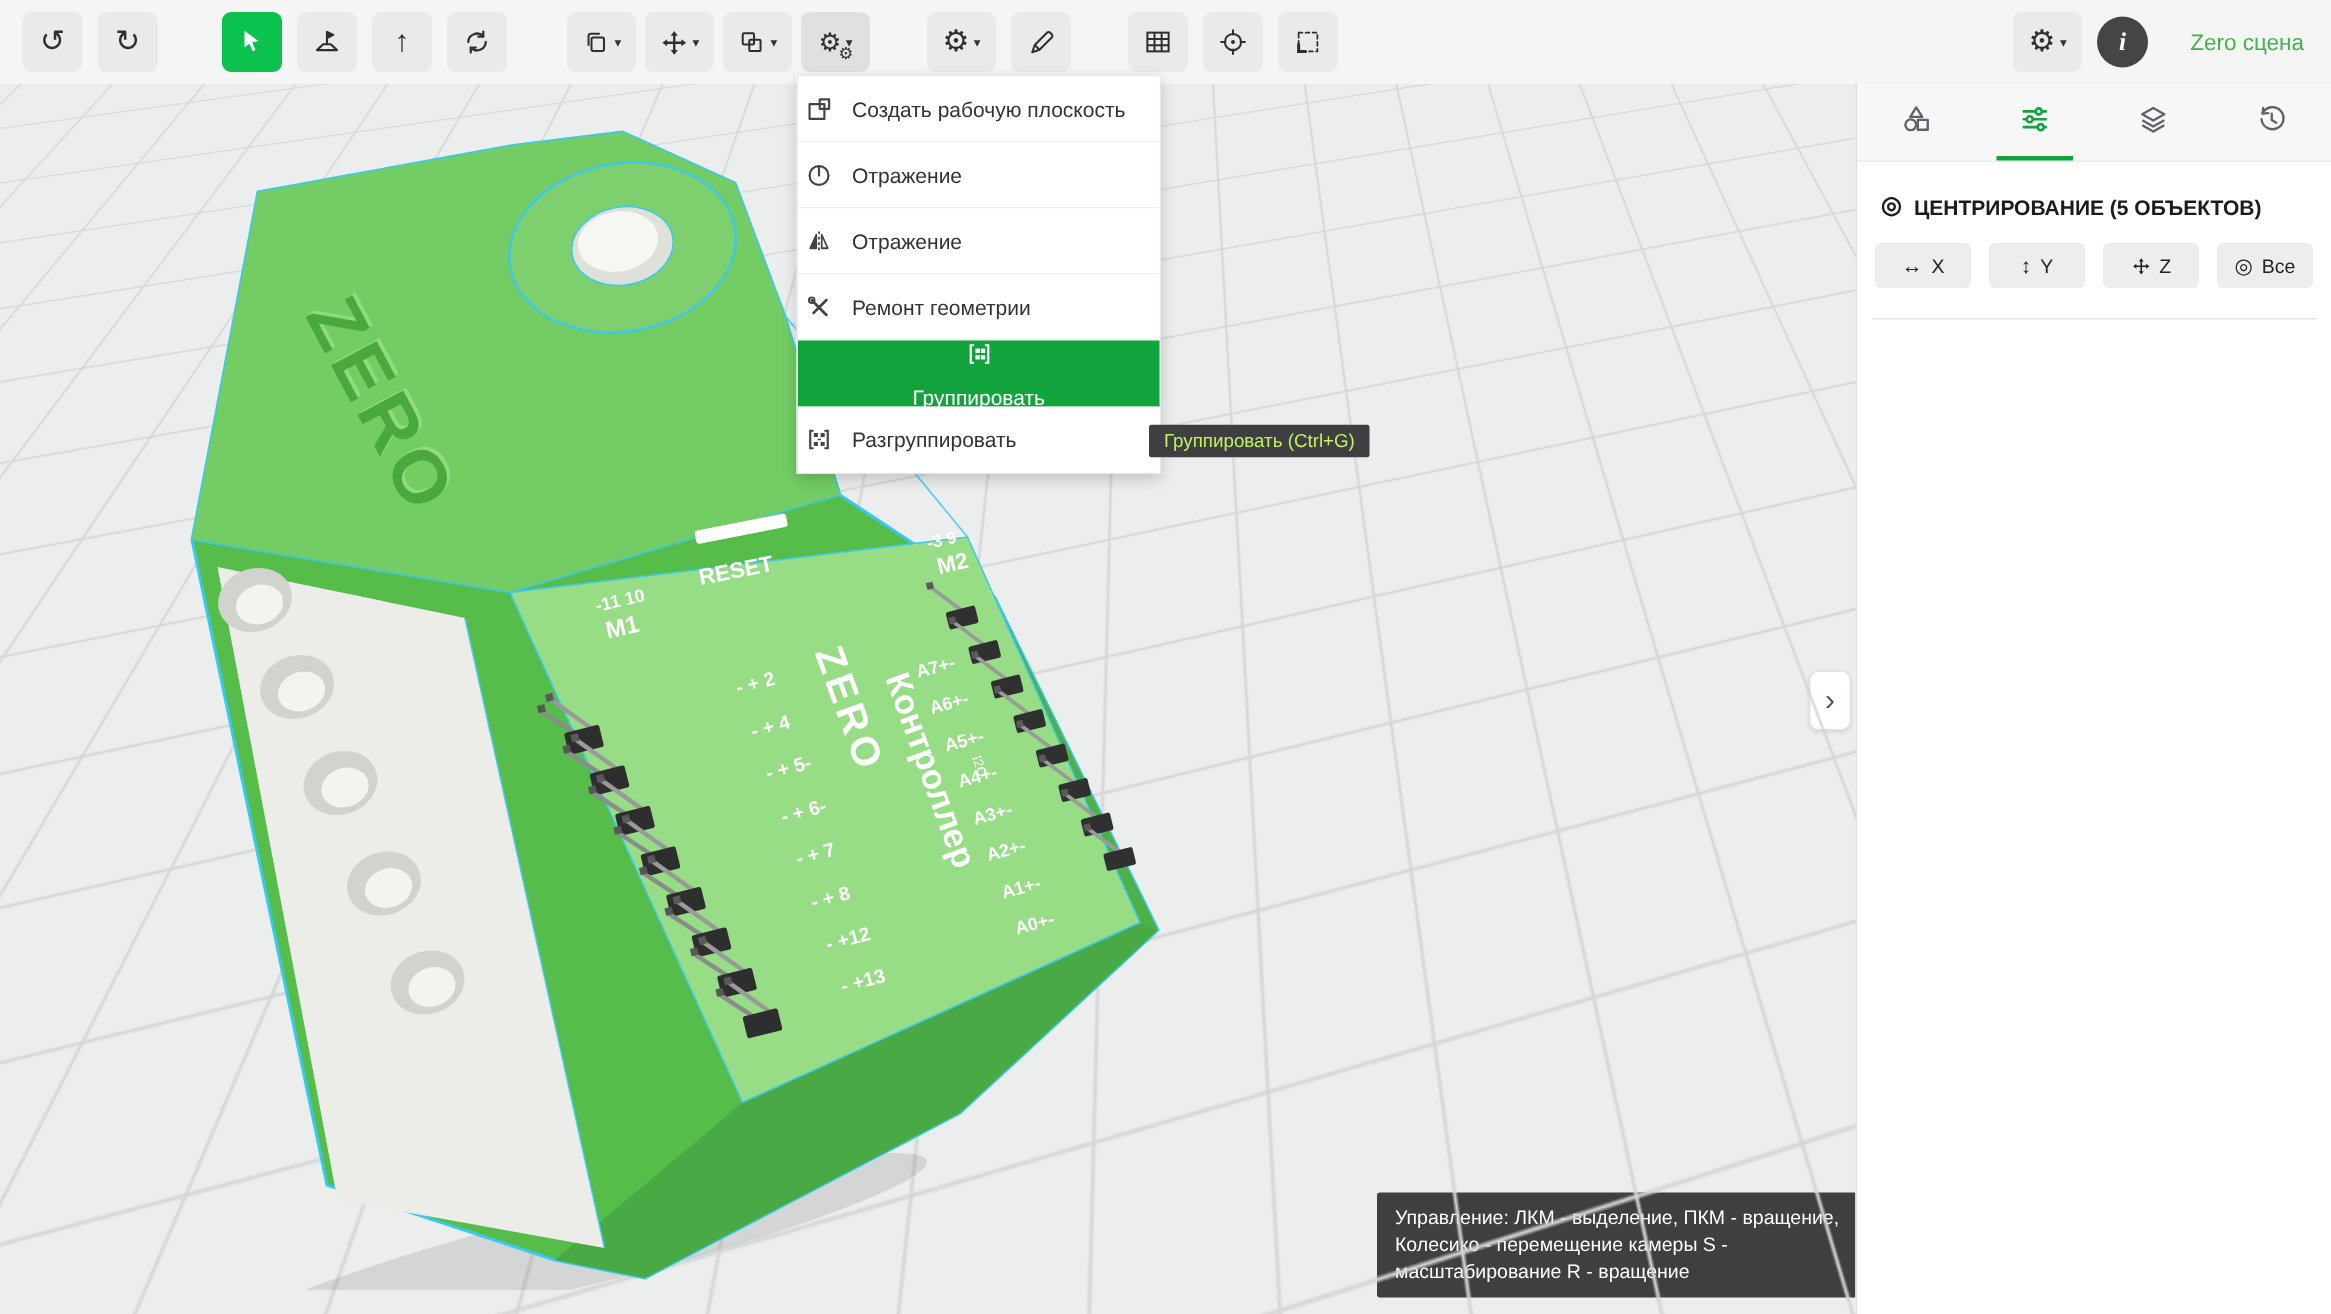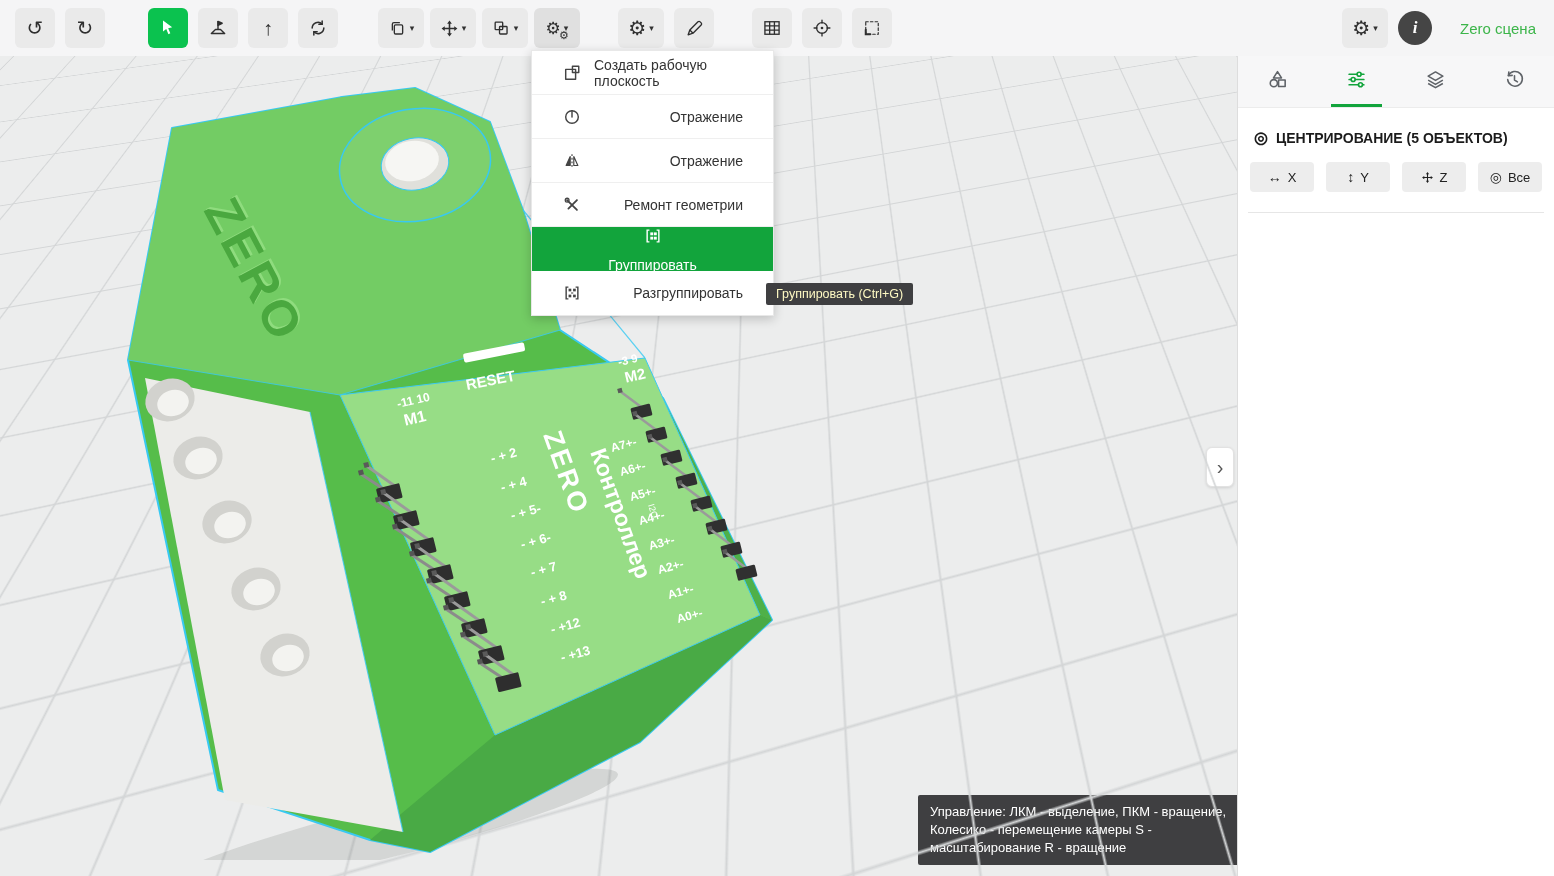--- a/index.html
+++ b/index.html
@@ -49,28 +49,28 @@
     background:#fff; border:1px solid #e2e2e2; border-radius:6px; color:#555;
     font-size:20px; line-height:1; cursor:pointer; box-shadow:0 1px 3px rgba(0,0,0,.12);
     display:flex; align-items:center; justify-content:center; z-index:5; }
 
   .help { position:absolute; left:918px; top:739px; width:328px; background:#3f3f41;
     color:#fff; font-size:13px; line-height:1.38; padding:8px 12px; border-radius:2px; z-index:6; }
 
   
   .menu { position:absolute; left:531px; top:50px; width:243px; background:#fff;
     border:1px solid #e8e8e8; box-shadow:0 3px 10px rgba(0,0,0,.2); z-index:40; }
-  .menu-item { height:44px; display:flex; align-items:center; gap:12px; padding:0 30px;
-    font-size:14px; color:#333; border-bottom:1px solid #efefef; cursor:pointer; background:#fff;justify-content:space-between; }
+  .menu-item { height:44px; display:flex; align-items:center; gap:12px; padding:0 4px;
+    font-size:14px; color:#333; border-bottom:1px solid #efefef; cursor:pointer; background:#fff; }
   .menu-item:last-child { border-bottom:none; }
   .menu-item .mi { width:20px; display:flex; justify-content:center; color:#444; flex:0 0 auto; }
   .menu-item.hl { background:var(--accent,#12a43c); color:#fff; border-bottom-color:var(--accent,#12a43c);flex-direction:column; }
   .menu-item.hl .mi { color:#fff; }
 
-  .gtip { position:absolute; left:766px; top:283px; background:#3f3f41; color:#fef9c3;
+  .gtip { position:absolute; left:766px; top:283px; background:#3f3f41; color:#bef264;
     font-size:12.5px; padding:4px 10px; border-radius:2px; white-space:nowrap; z-index:50; }
 
   
   .panel { position:absolute; left:1237px; top:56px; width:317px; height:820px;
     background:#fff; border-left:1px solid #ddd; z-index:10; }
   .ptabs { height:52px; display:flex; background:#f7f7f8; border-bottom:1px solid #ececec; }
   .ptab { flex:1; display:flex; align-items:center; justify-content:center;
     color:#5f6368; cursor:pointer; position:relative; }
   .ptab.active { color:var(--accent,#12a43c); }
   .ptab.active::after { content:""; position:absolute; bottom:0; left:18%; width:64%;

